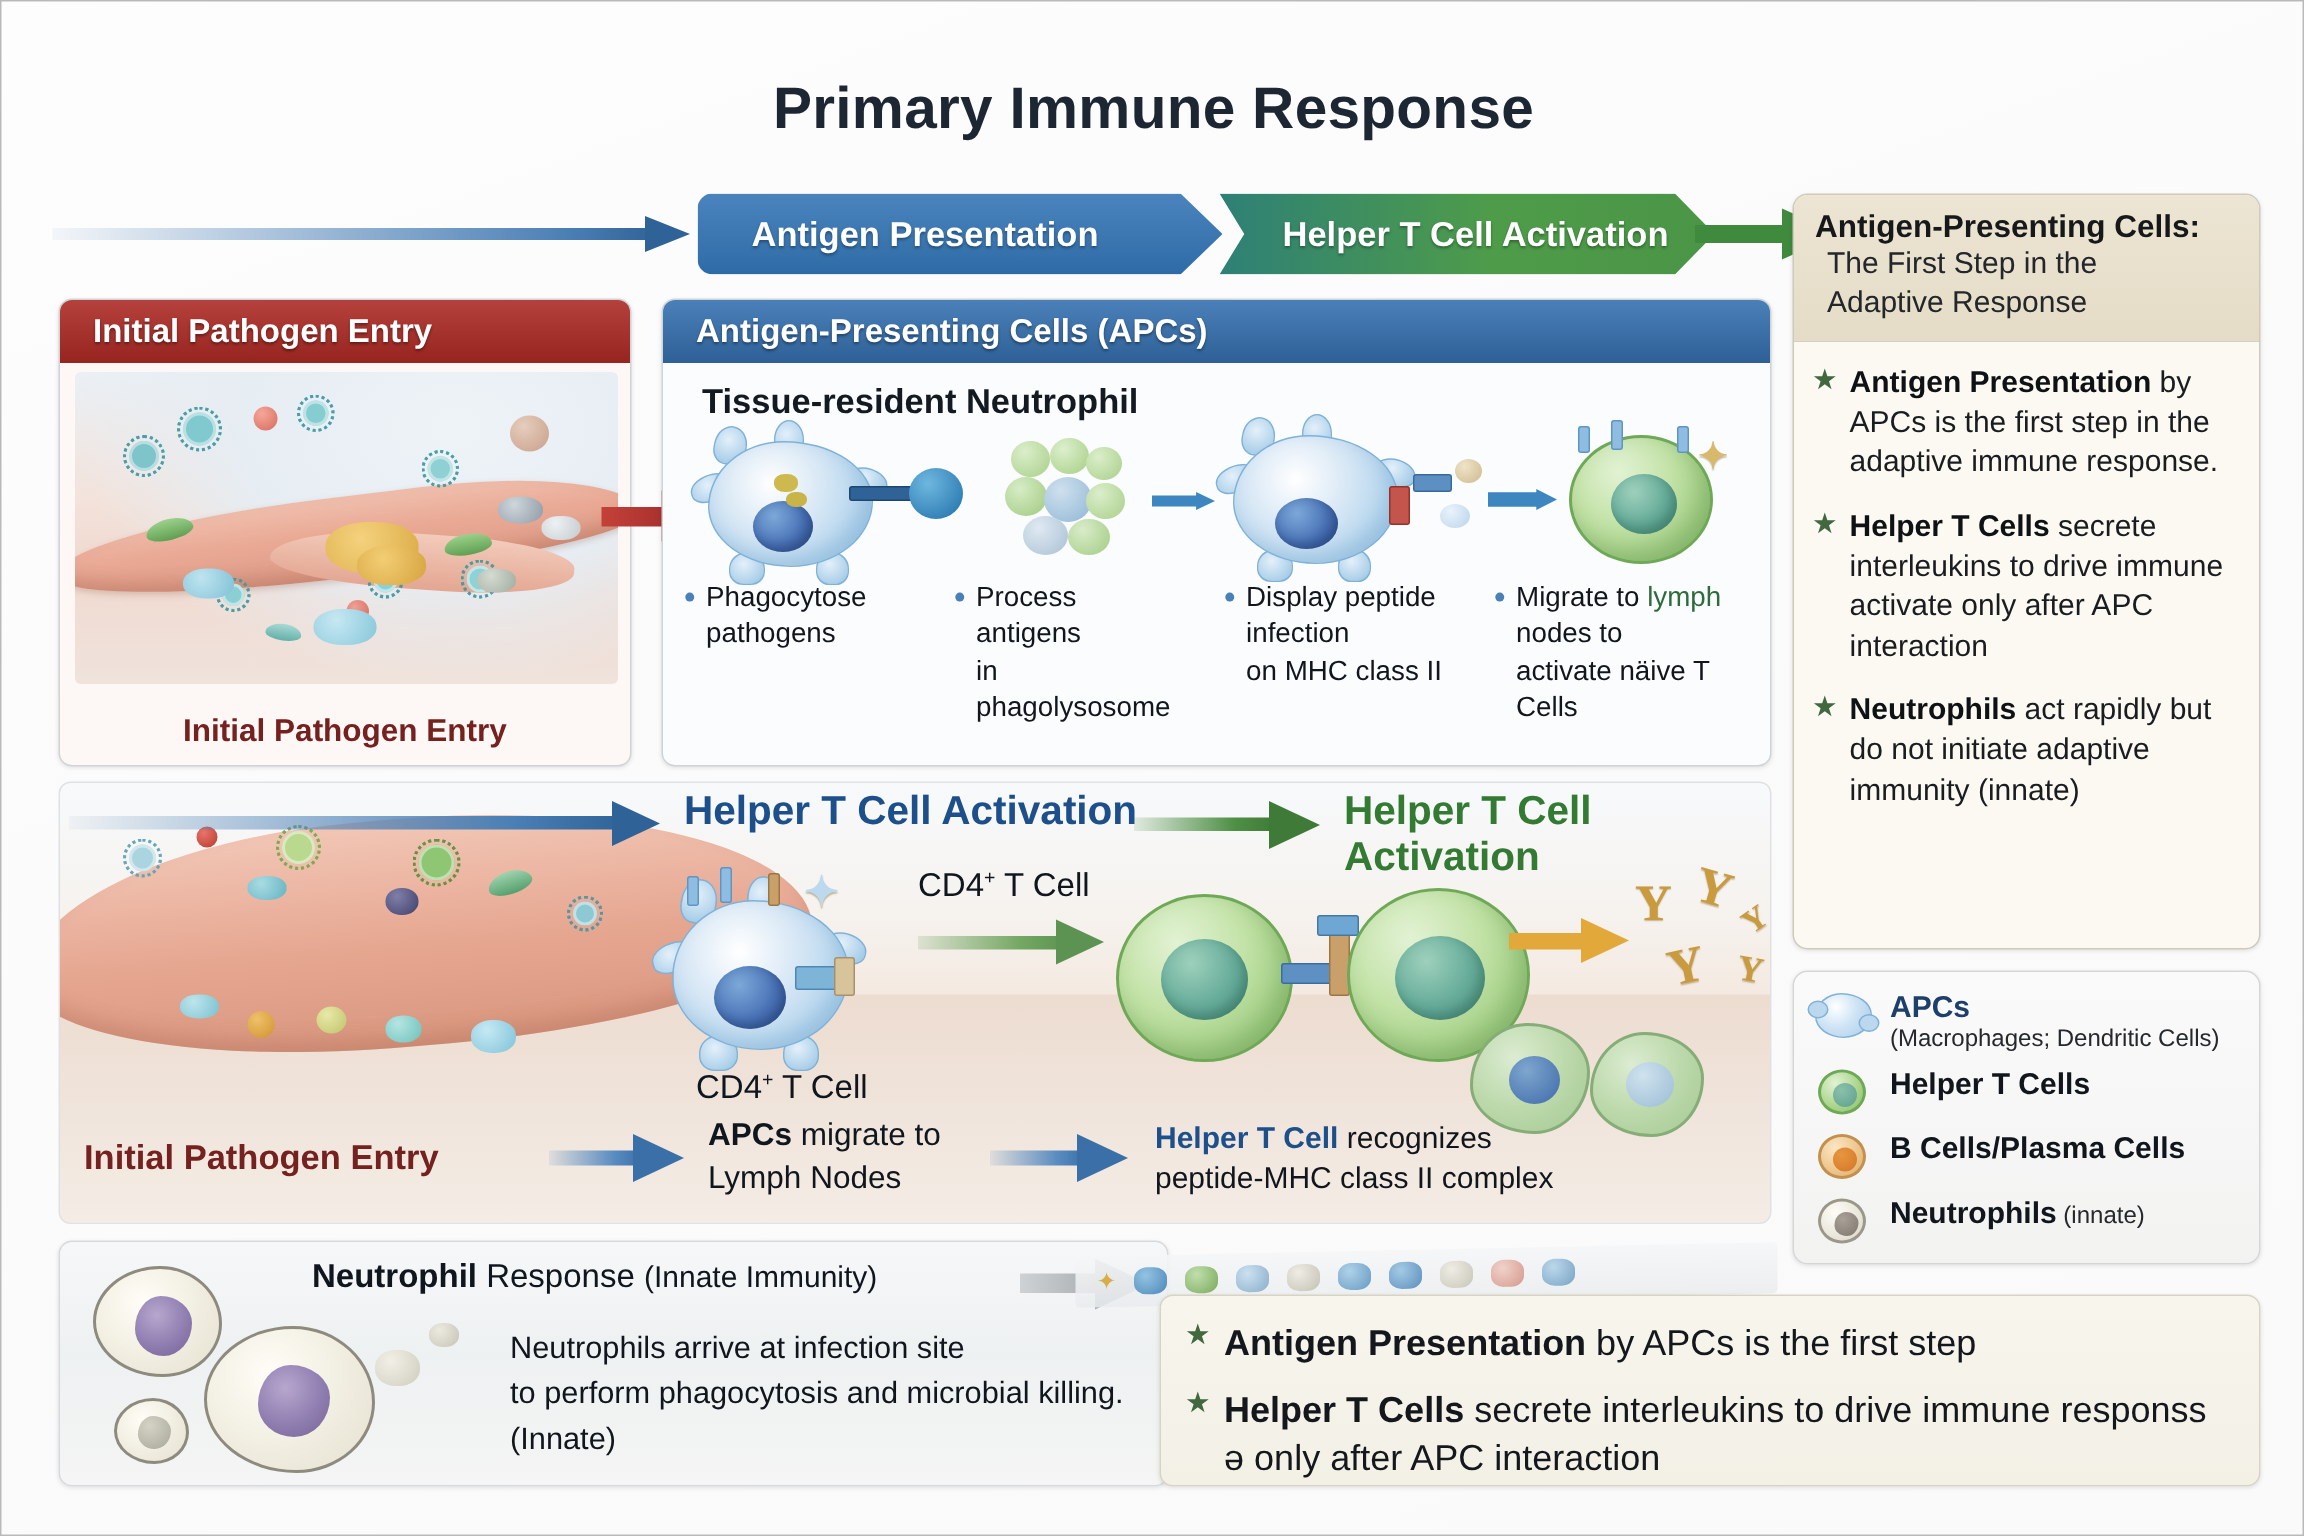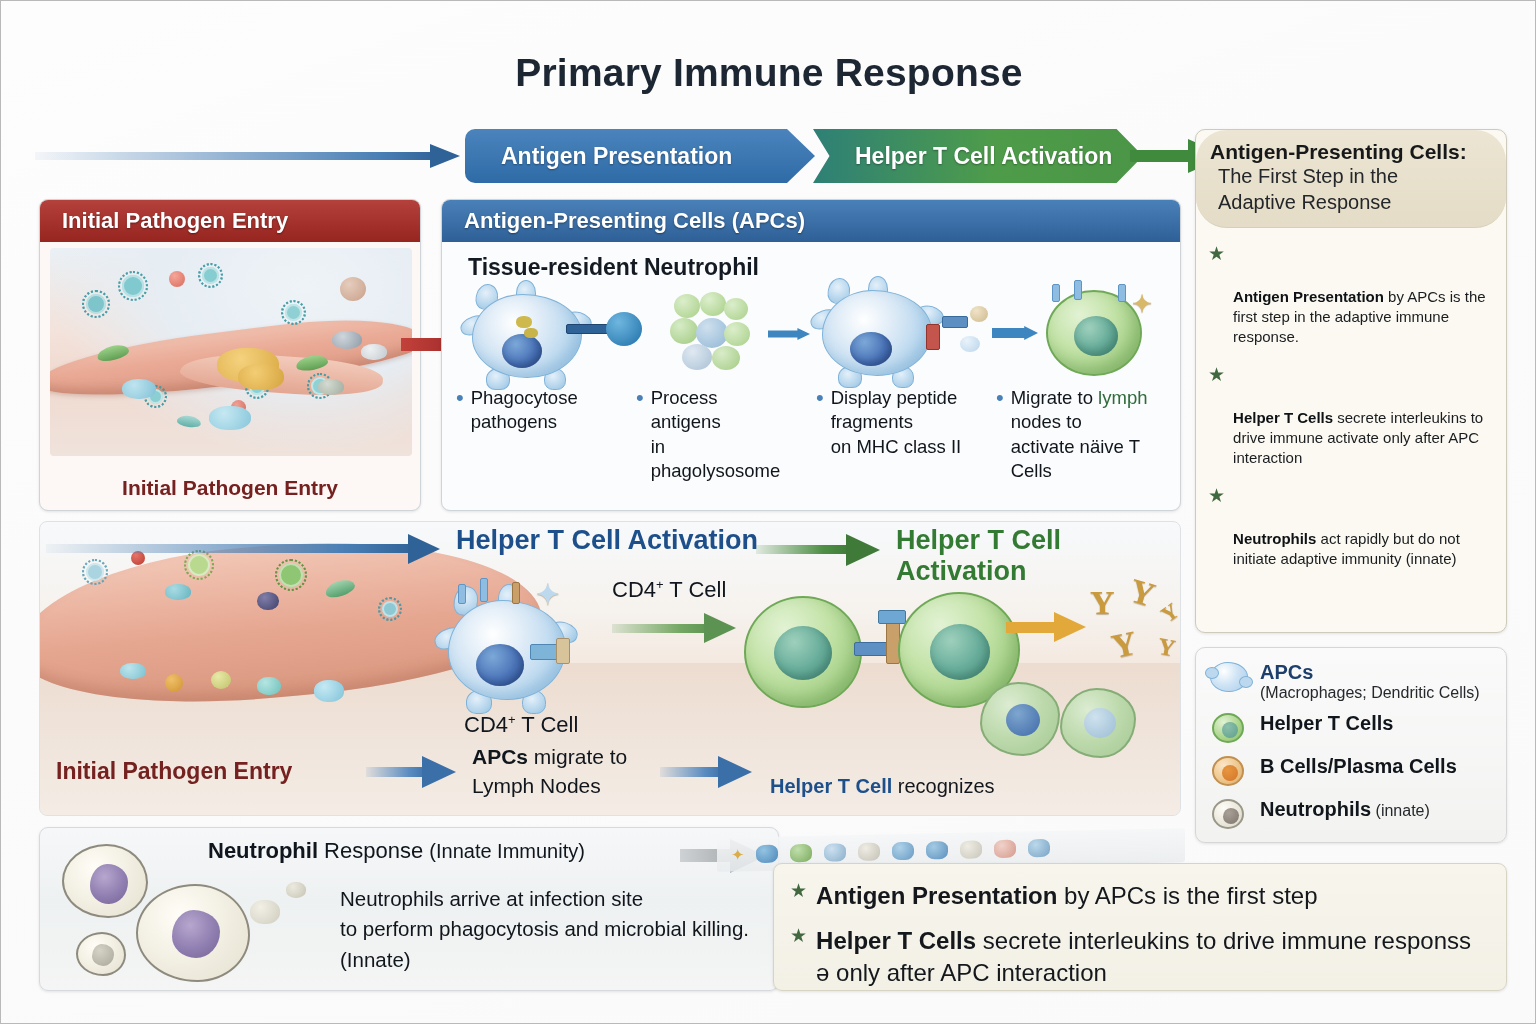--- a/index.html
+++ b/index.html
@@ -299,28 +299,27 @@
 
   
   #keypoints {
     left: 1194px; top: 128px; width: 312px; height: 504px;
     background: #fbf9f1; border:1px solid #cfcbbc; border-radius:10px;
   }
   .kp-head {
     background: linear-gradient(to bottom,#ece5d3,#e4dcc6);
     padding: 10px 14px 12px;
     border-bottom:1px solid #d6cfbb;
-    border-radius:31px;
   }
   .kp-head .l1 { font-size: 21px; font-weight:bold; color:#16181a; }
   .kp-head .l2 { font-size: 20px; color:#23262a; line-height:1.28; padding-left: 8px; }
   .kp-list { padding: 14px 14px 0 12px; }
   .kp-item { display:flex; gap:8px; margin-bottom: 16px; }
   .kp-star { color:#41683f; font-size:19px; line-height:1.25; }
-  .kp-text { font-size: 15px; color:#1a1d20; line-height:1.33;margin-top:45px; }
+  .kp-text { font-size: 20px; color:#1a1d20; line-height:1.33; }
   .kp-text b { font-weight:bold; color:#0f1215; }
 
   
   #legend {
     left: 1194px; top: 646px; width: 312px; height: 196px;
     background: linear-gradient(to bottom,#fafafa,#f2f3f1);
     border:1px solid #d4d7d6; border-radius:10px;
     padding: 12px 10px 0 12px;
   }
   .lg-row { display:flex; align-items:flex-start; gap:10px; margin-bottom: 9px; }
@@ -507,21 +506,21 @@
           <span>Process</span><br>
           <span>antigens</span><br>
           <span>in</span><br>
           <span>phagolysosome</span>
         </span>
       </div>
       <div class="bcol">
         <span class="bdot">•</span>
         <span>
           <span>Display peptide</span><br>
-          <span>fragments</span><br>
+          <span>infection</span><br>
           <span>on MHC class II</span>
         </span>
       </div>
       <div class="bcol">
         <span class="bdot">•</span>
         <span>
           <span>Migrate to</span>
           <em>lymph</em><br>
           <span>nodes to</span><br>
           <span>activate näive T Cells</span>
@@ -623,20 +622,21 @@
     <div class="txt-apc-migrate">
       <b>APCs</b><span> migrate to</span><br>
       <span>Lymph Nodes</span>
     </div>
     <div class="mid-arrow-b2">
       <div class="shaft"></div>
         <div class="head"></div>
     </div>
     <div class="txt-ht-recognizes">
       <b>Helper T Cell</b><span> recognizes</span><br>
+      <span>peptide-MHC class II complex</span>
     </div>
   </div>
 
   <div class="panel" id="neutro-panel">
     <div class="neutro" style="left:22px;top:16px;width:86px;height:74px;">
       <div class="neutro-nuc" style="left:26px;top:18px;width:38px;height:40px;"></div>
     </div>
     <div class="neutro" style="left:96px;top:56px;width:114px;height:98px;">
       <div class="neutro-nuc" style="left:34px;top:24px;width:48px;height:48px;"></div>
     </div>

